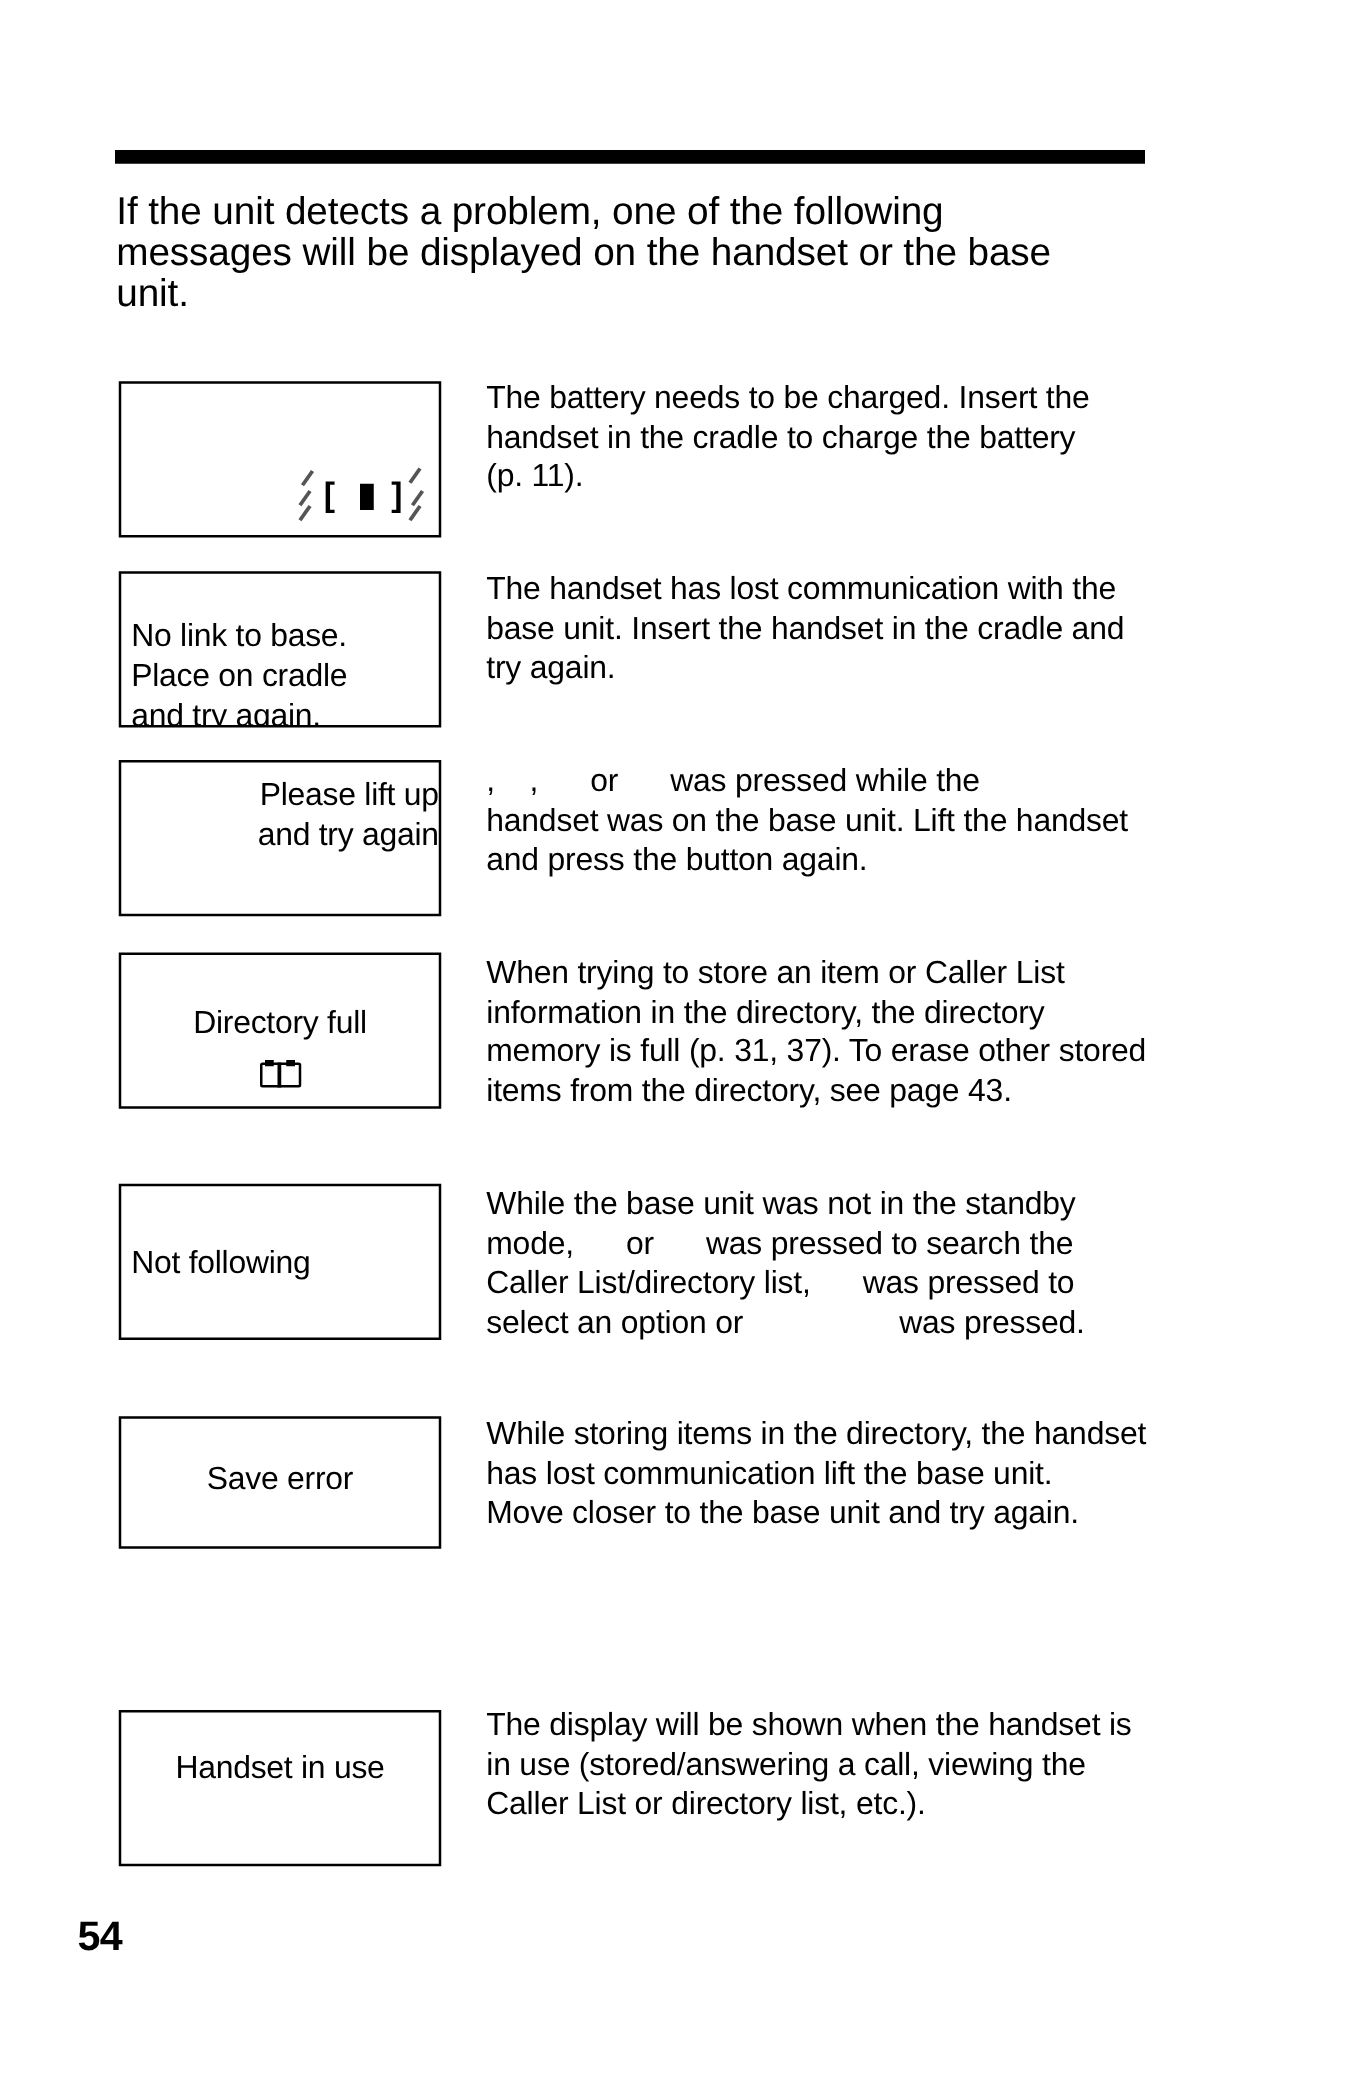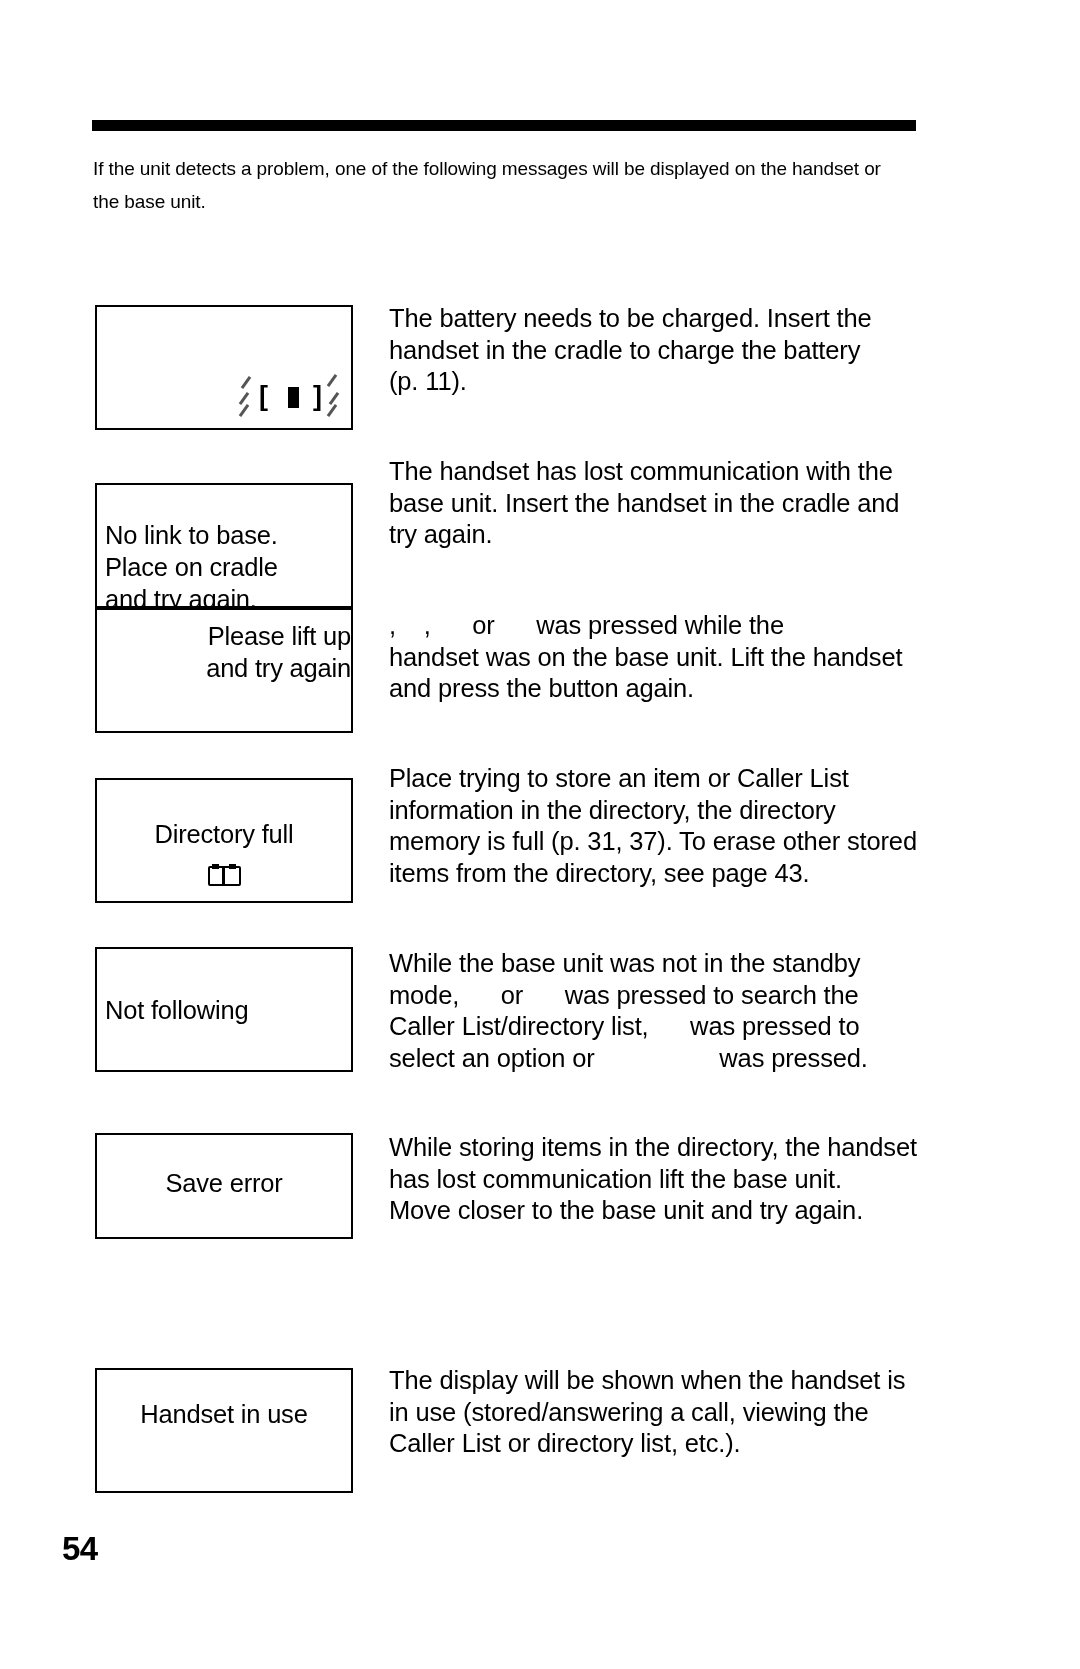--- a/index.html
+++ b/index.html
@@ -33,21 +33,21 @@
     height: 11px;
     background: #000000;
   }
 
   
   .intro {
     position: absolute;
     left: 93px;
     top: 152px;
     width: 790px;
-    font-size: 19px;
+    font-size: 31px;
     line-height: 33px;
     letter-spacing: -0.1px;
   }
 
   
   .rows {
     position: absolute;
     left: 0;
     top: 0;
     width: 1080px;
@@ -198,21 +198,21 @@
             <span class="flash" style="left:94px;top:34px;transform:rotate(-55deg);"></span>
           </div>
         </div>
         <div class="desc" style="top: 303px;">
           <div class="dline">The battery needs to be charged. Insert the</div>
           <div class="dline">handset in the cradle to charge the battery</div>
           <div class="dline">(p. 11).</div>
         </div>
       </div>
       <div class="row" style="top: 0px;">
-        <div class="lcd" style="top: 457px; height: 125px; margin-top: 26px;">
+        <div class="lcd" style="top: 457px; height: 125px;">
           <div class="lcd-lines align-left" style="top: 34px;">
             <div class="lcd-line">No link to base.</div>
             <div class="lcd-line">Place on cradle</div>
             <div class="lcd-line">and try again.</div>
           </div>
         </div>
         <div class="desc" style="top: 456px;">
           <div class="dline">The handset has lost communication with the</div>
           <div class="dline">base unit. Insert the handset in the cradle and</div>
           <div class="dline">try again.</div>
@@ -225,33 +225,33 @@
             <div class="lcd-line">and try again</div>
           </div>
         </div>
         <div class="desc" style="top: 610px;">
           <div class="dline">,    ,      or      was pressed while the</div>
           <div class="dline">handset was on the base unit. Lift the handset</div>
           <div class="dline">and press the button again.</div>
         </div>
       </div>
       <div class="row" style="top: 0px;">
-        <div class="lcd" style="top: 762px; height: 125px; margin-top: 16px;">
+        <div class="lcd" style="top: 762px; height: 125px;">
           <div class="lcd-lines align-center" style="top: 38px;">
             <div class="lcd-line">Directory full</div>
           </div>
           <div class="book-icon" style="left: 111px; top: 84px;">
             <span class="cover"></span>
             <span class="spine"></span>
             <span class="tab"></span>
             <span class="tab2"></span>
           </div>
         </div>
         <div class="desc" style="top: 763px;">
-          <div class="dline">Place trying to store an item or Caller List</div>
+          <div class="dline">When trying to store an item or Caller List</div>
           <div class="dline">information in the directory, the directory</div>
           <div class="dline">memory is full (p. 31, 37). To erase other stored</div>
           <div class="dline">items from the directory, see page 43.</div>
         </div>
       </div>
       <div class="row" style="top: 0px;">
         <div class="lcd" style="top: 947px; height: 125px;">
           <div class="lcd-lines align-left" style="top: 45px;">
             <div class="lcd-line">Not following</div>
           </div>

